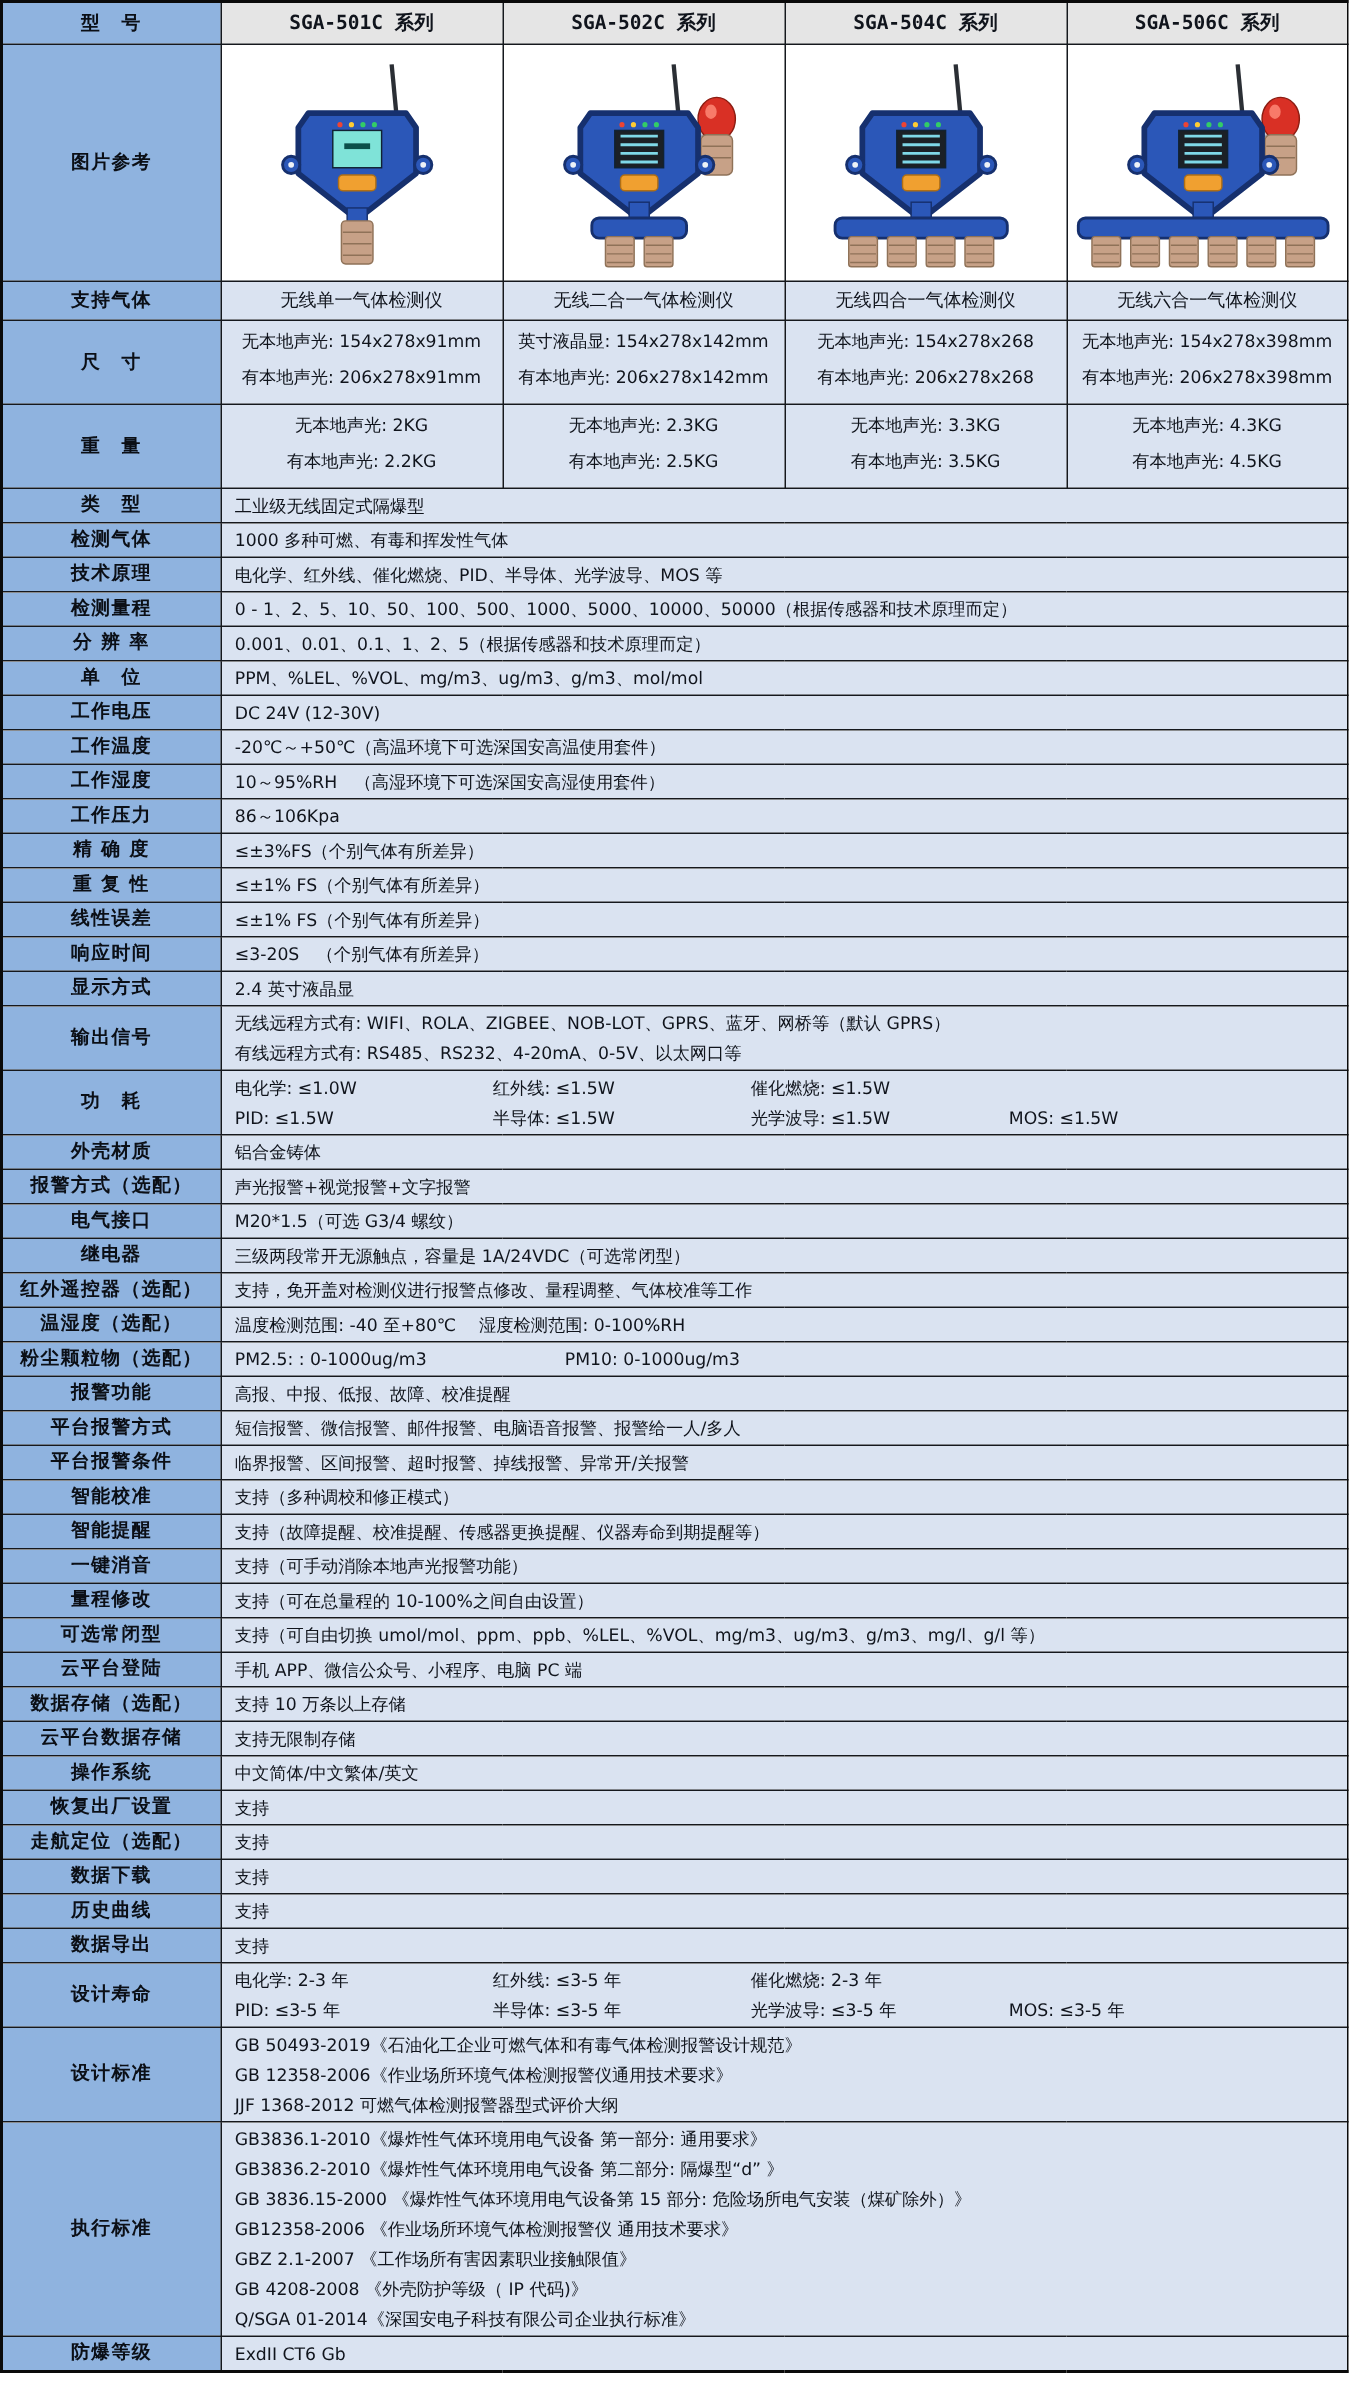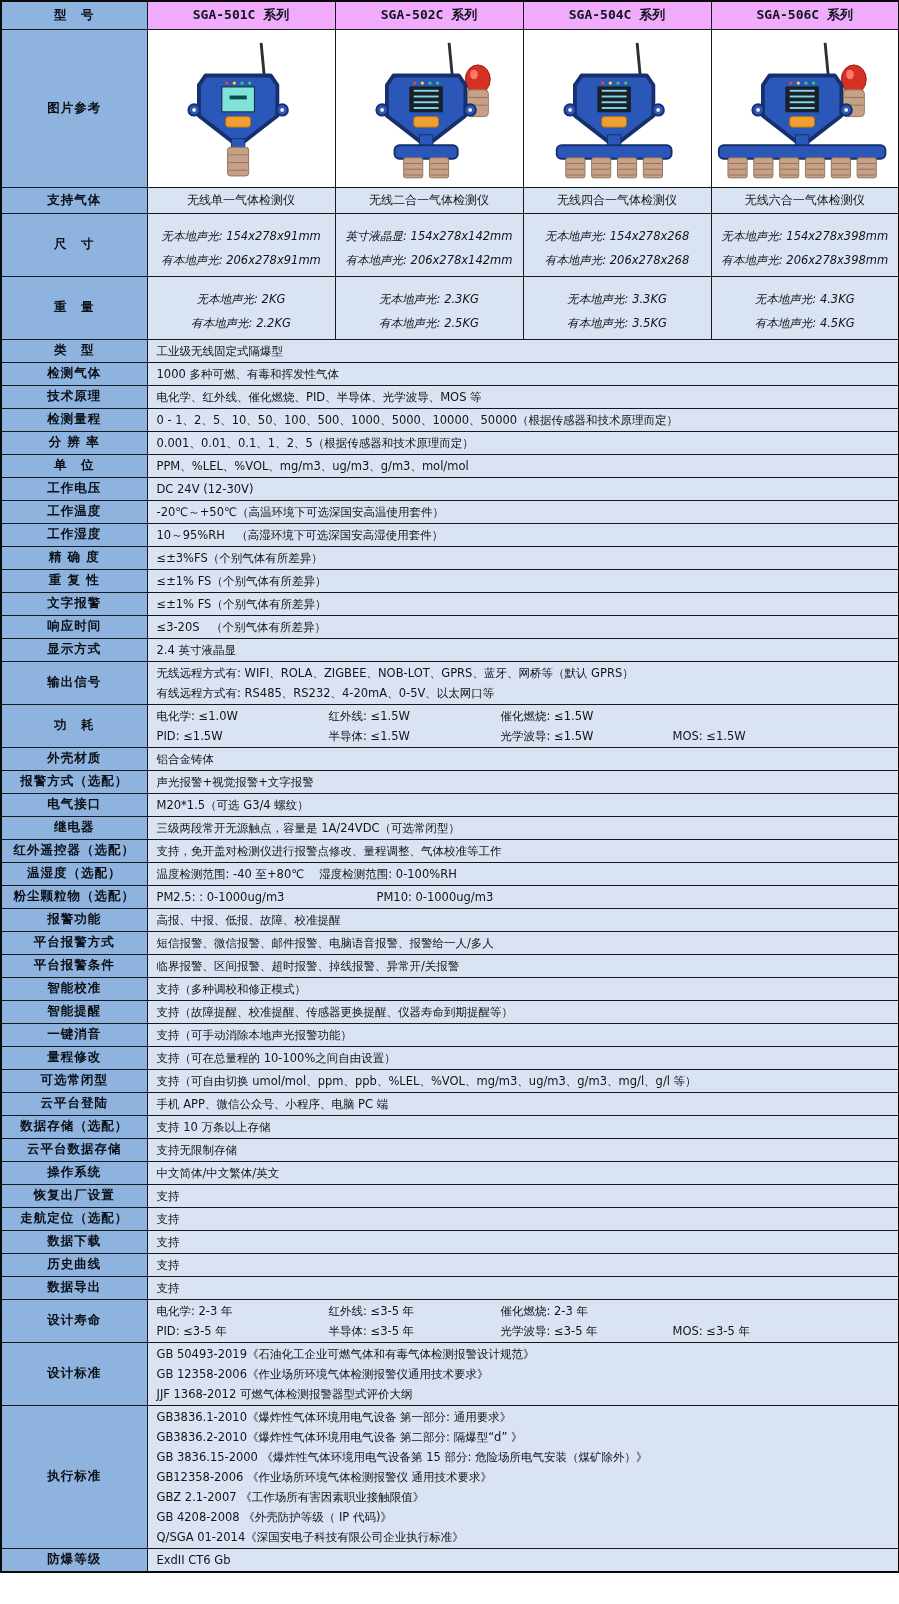--- a/index.html
+++ b/index.html
@@ -12,40 +12,40 @@
   .label-cell{
     background:#8FB3DF;
     text-align:center;
     font-weight:bold;
     font-size:12.5px;
     letter-spacing:1px;
     padding:0 2px;
     color:#0b0f16;
   }
   .series-cell{
-    background:#f0abfc;
+    background:#e5e5e5;
     text-align:center;
     font-weight:bold;
     font-size:13px;
     font-family:"DejaVu Sans Mono","DejaVu Sans",monospace;
   }
   .value-cell{
     background:#DAE3F1;
     font-size:11.5px;
     padding:1px 4px 1px 9px;
     text-align:left;
   }
   .value-cell .line{line-height:20px;white-space:nowrap;}
   .center-cell{text-align:center;padding-left:4px;}
   .img-cell{background:#ffffff;text-align:center;padding:2px 0;}
   .r-header{height:28px;}
   .r-image{height:158px;}
   .r-gas{height:26px;}
   .r-2line{height:56px;}
-  .r-2line .value-cell{padding-top:10px;padding-bottom:4px;font-style:italic;}
+  .r-2line .value-cell{padding-top:0;padding-bottom:4px;}
   .r-2line .line{line-height:24px;}
   .spec-row td{height:20px;}
   .tab{display:inline-block;min-width:172px;}
   .tab-wide{display:inline-block;min-width:220px;}
   .gas-name{font-size:12px;font-weight:normal;}
   svg{display:block;margin:0 auto;}
 </style>
 </head>
 <body>
 
@@ -316,33 +316,39 @@
             <div class="line"><span>-20℃～+50℃（高温环境下可选深国安高温使用套件）</span></div>
           </td>
         </tr>
         <tr class="spec-row">
           <td class="label-cell">工作湿度</td>
           <td class="value-cell" colspan="4">
             <div class="line"><span>10～95%RH　（高湿环境下可选深国安高湿使用套件）</span></div>
           </td>
         </tr>
         <tr class="spec-row">
+          <td class="label-cell">工作压力</td>
+          <td class="value-cell" colspan="4">
+            <div class="line"><span>86～106Kpa</span></div>
+          </td>
+        </tr>
+        <tr class="spec-row">
           <td class="label-cell">精 确 度</td>
           <td class="value-cell" colspan="4">
             <div class="line"><span>≤±3%FS（个别气体有所差异）</span></div>
           </td>
         </tr>
         <tr class="spec-row">
           <td class="label-cell">重 复 性</td>
           <td class="value-cell" colspan="4">
             <div class="line"><span>≤±1% FS（个别气体有所差异）</span></div>
           </td>
         </tr>
         <tr class="spec-row">
-          <td class="label-cell">文字报警</td>
+          <td class="label-cell">线性误差</td>
           <td class="value-cell" colspan="4">
             <div class="line"><span>≤±1% FS（个别气体有所差异）</span></div>
           </td>
         </tr>
         <tr class="spec-row">
           <td class="label-cell">响应时间</td>
           <td class="value-cell" colspan="4">
             <div class="line"><span>≤3-20S　（个别气体有所差异）</span></div>
           </td>
         </tr>

